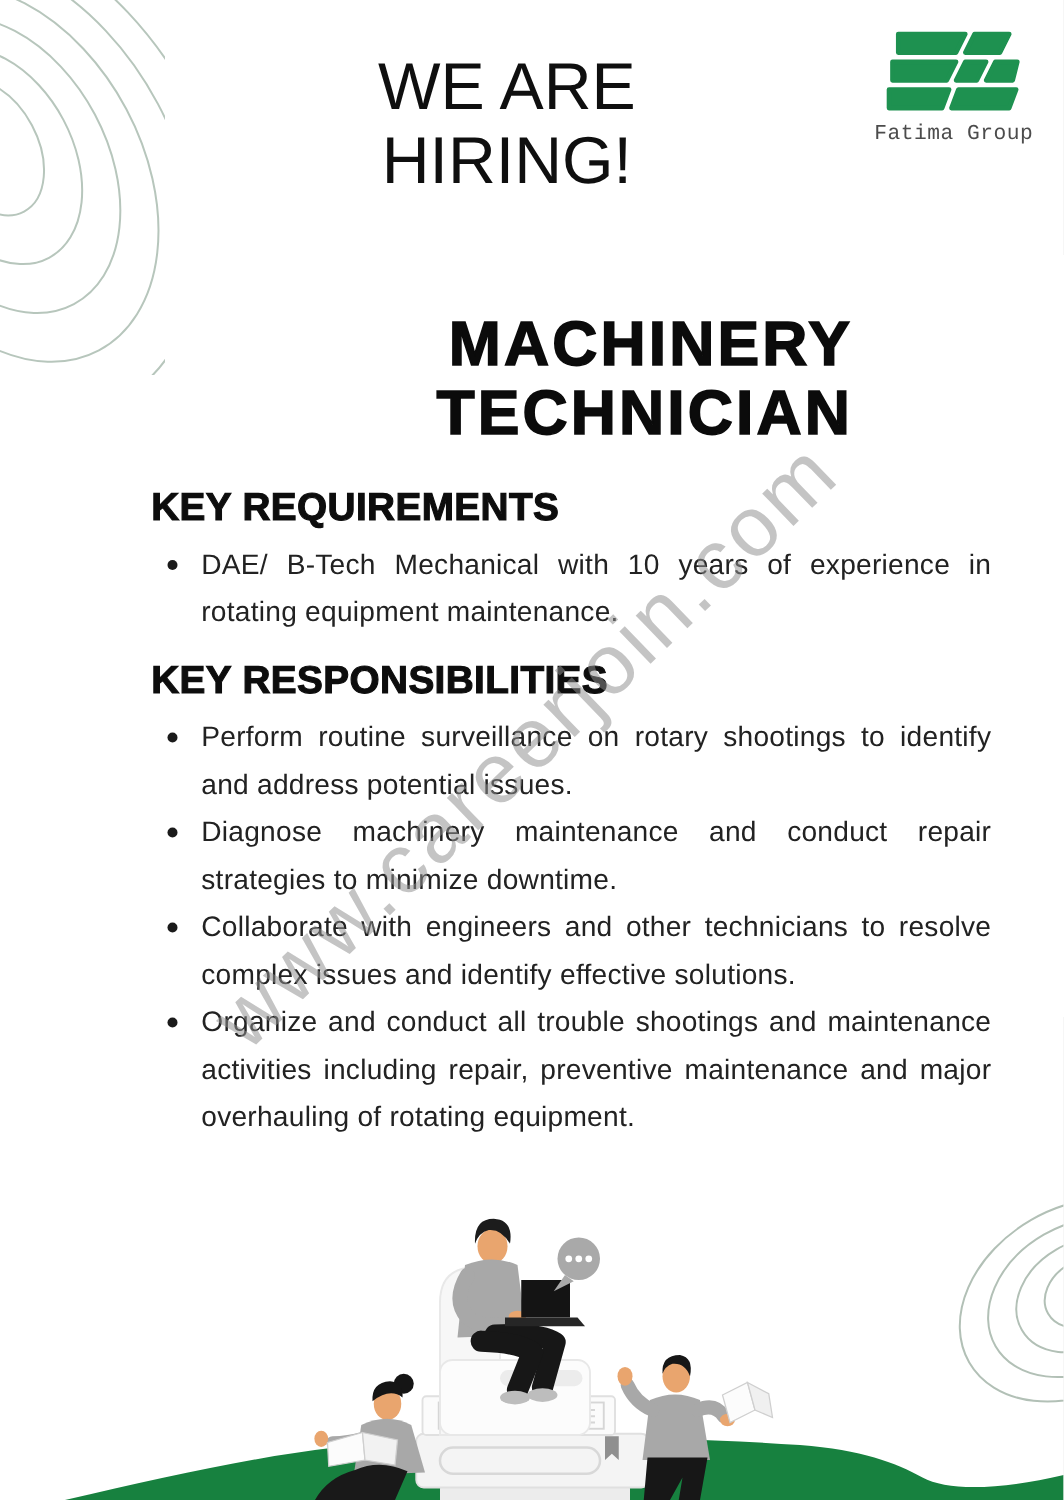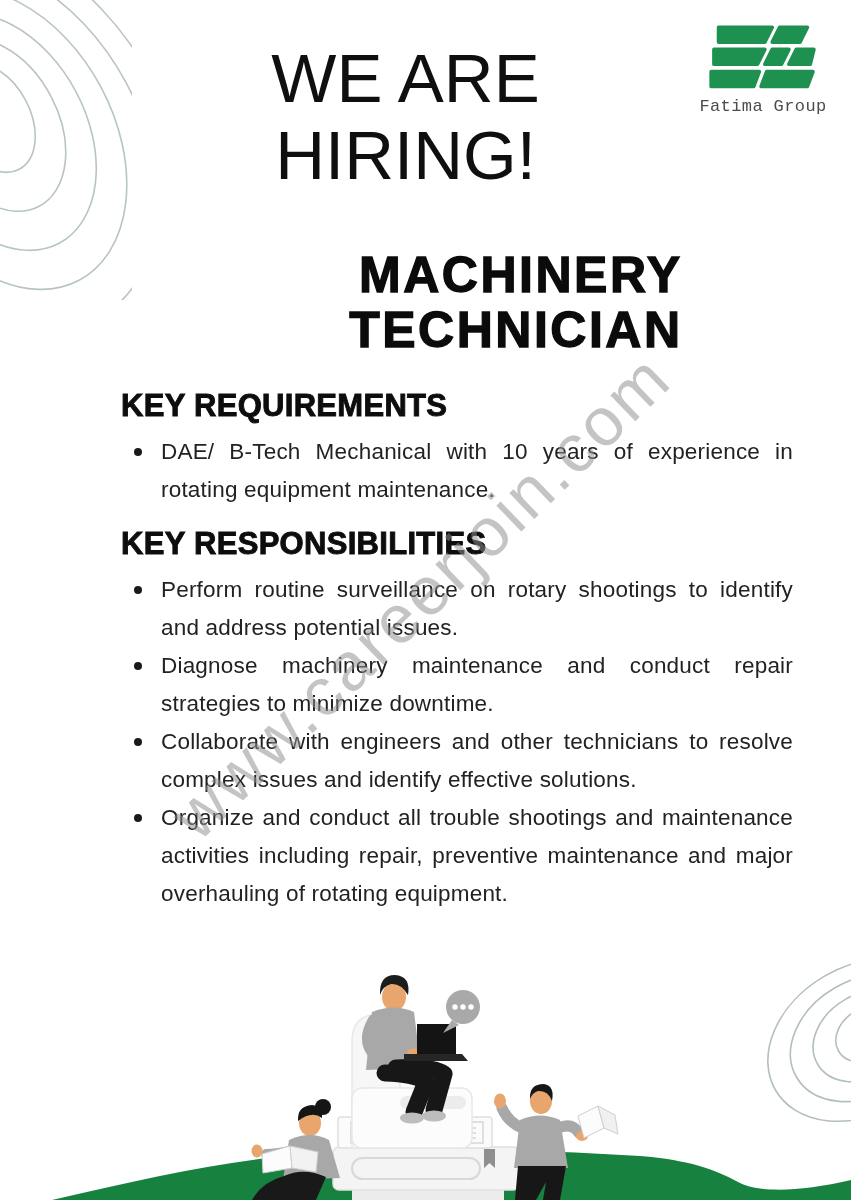--- a/index.html
+++ b/index.html
@@ -12,21 +12,21 @@
   .swirl-tl { position:absolute; top:0; left:0; z-index:1; }
   .swirl-br { position:absolute; right:0; top:952px; z-index:1; }
 
   
   .logo { position:absolute; top:18px; right:14px; width:148px; text-align:center; z-index:4; }
   .logo-name { font-size:17px; color:#4c4c4c; letter-spacing:.4px; margin-top:1px;font-family:Liberation Mono, monospace; }
 
   
   .hero {
     position:absolute; top:40px; left:0; right:40px; text-align:center; z-index:2;
-    font-size:69px; line-height:1.12; font-weight:400; letter-spacing:0; color:#0f0f0f;
+    font-size:53px; line-height:1.12; font-weight:400; letter-spacing:0; color:#0f0f0f;
   }
   .hero div { white-space:nowrap; }
 
   
   .job-title {
     position:absolute; top:248px; left:0; right:46px; margin:0 auto; width:560px; z-index:2;
     text-align:right; font-size:50px; line-height:1.1; font-weight:700;
     letter-spacing:2.5px; color:#0b0b0b; -webkit-text-stroke:1.3px #0b0b0b;
   }
 

